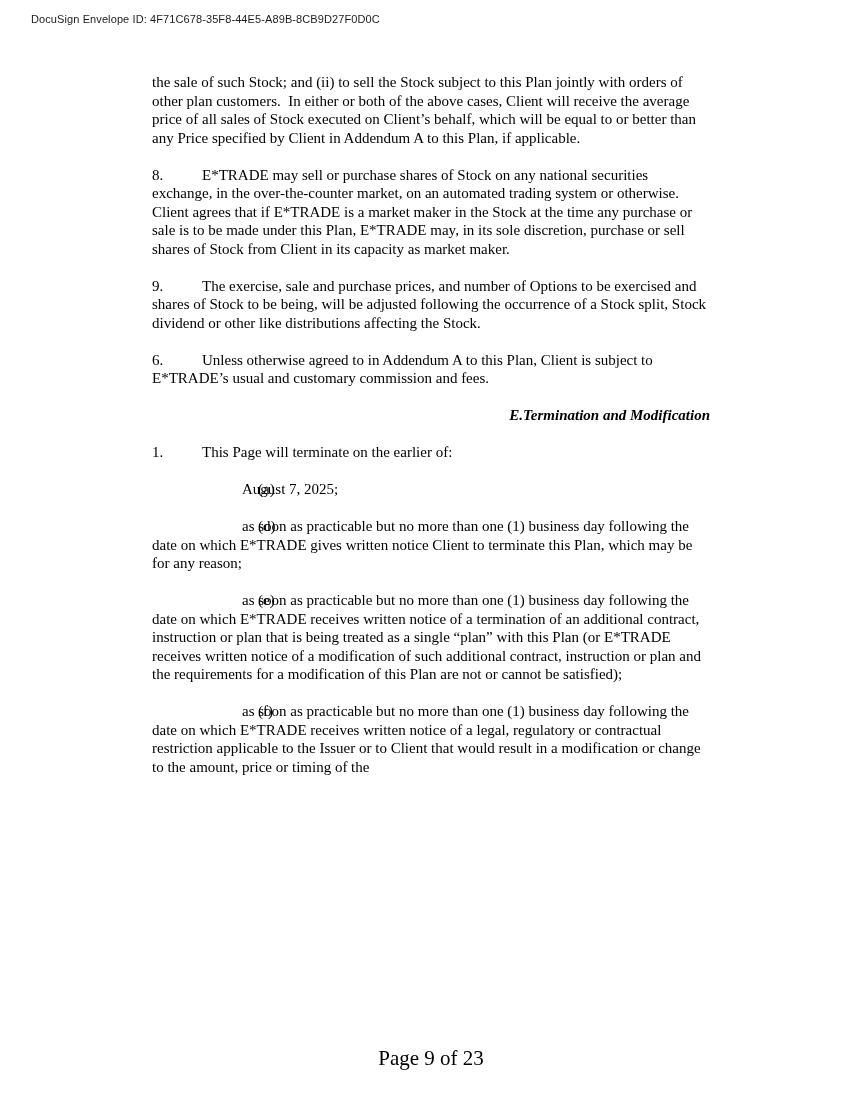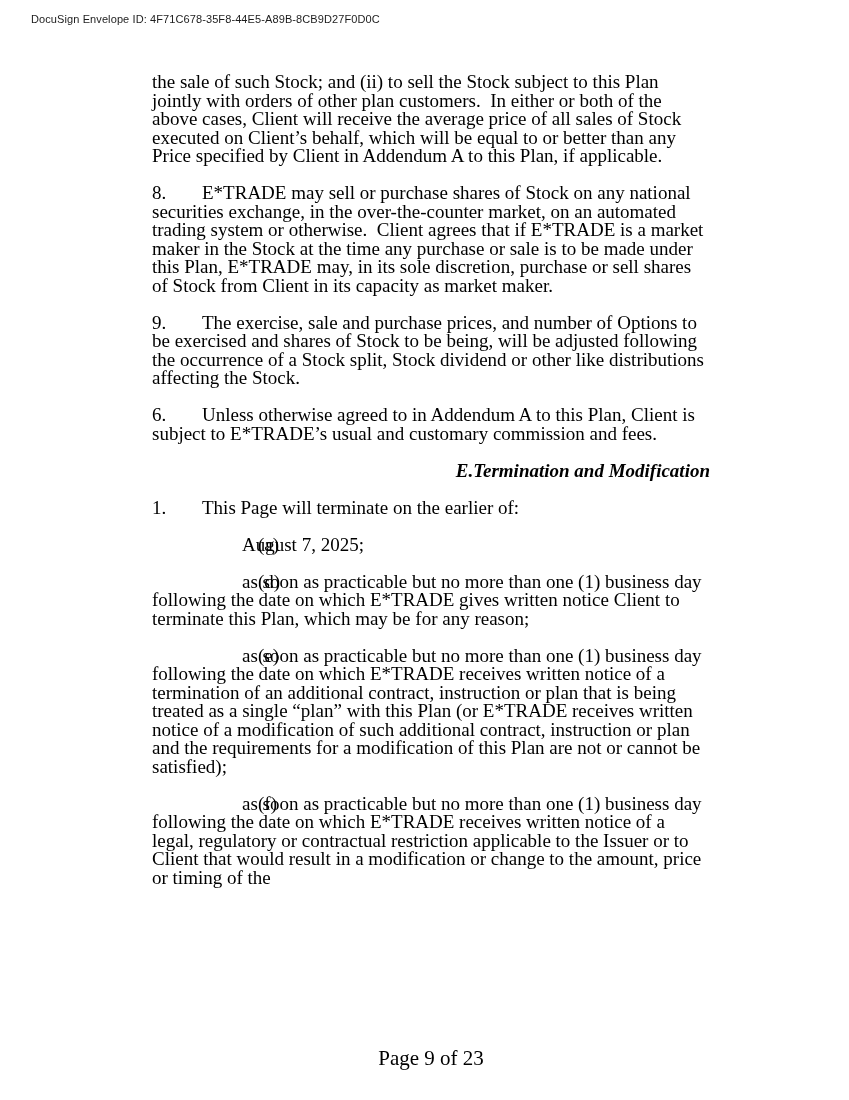--- a/index.html
+++ b/index.html
@@ -20,21 +20,21 @@
     font-size: 11px;
     color: #1c1c1c;
     letter-spacing: 0.1px;
     margin-left: 6px;
   }
   .content {
     position: absolute;
     left: 152px;
     top: 73px;
     width: 558px;
-    font-size: 19px;
+    font-size: 15px;
     line-height: 18.5px;
   }
   .para {
     margin: 0 0 18.5px 0;
     white-space: pre-wrap;
   }
   .nmarker {            
     display: inline-block;
     width: 50px;
   }

